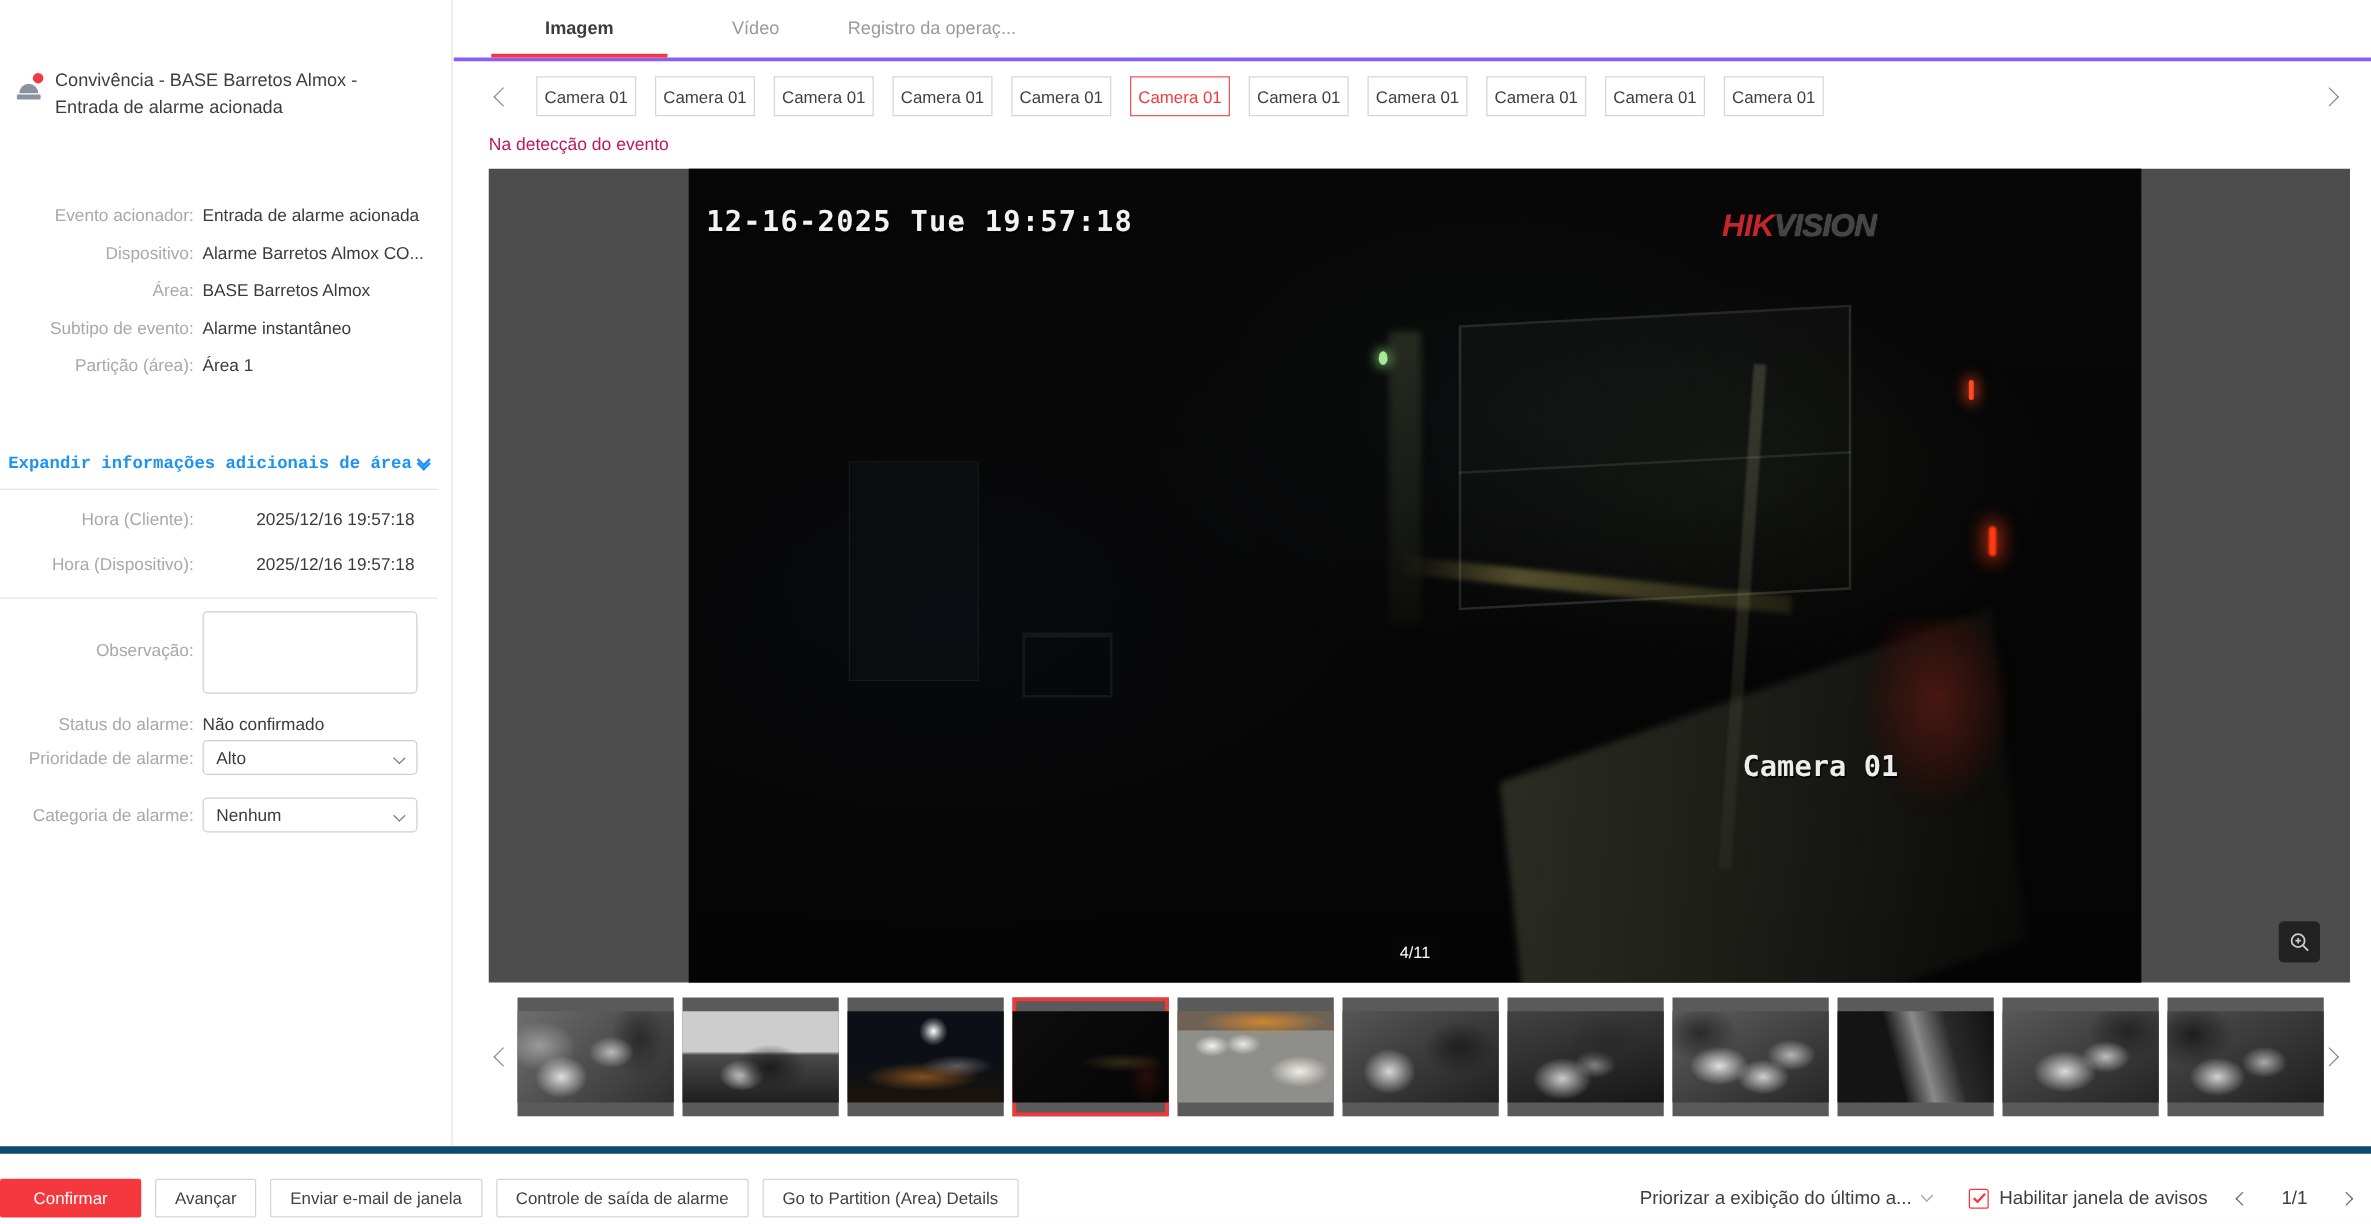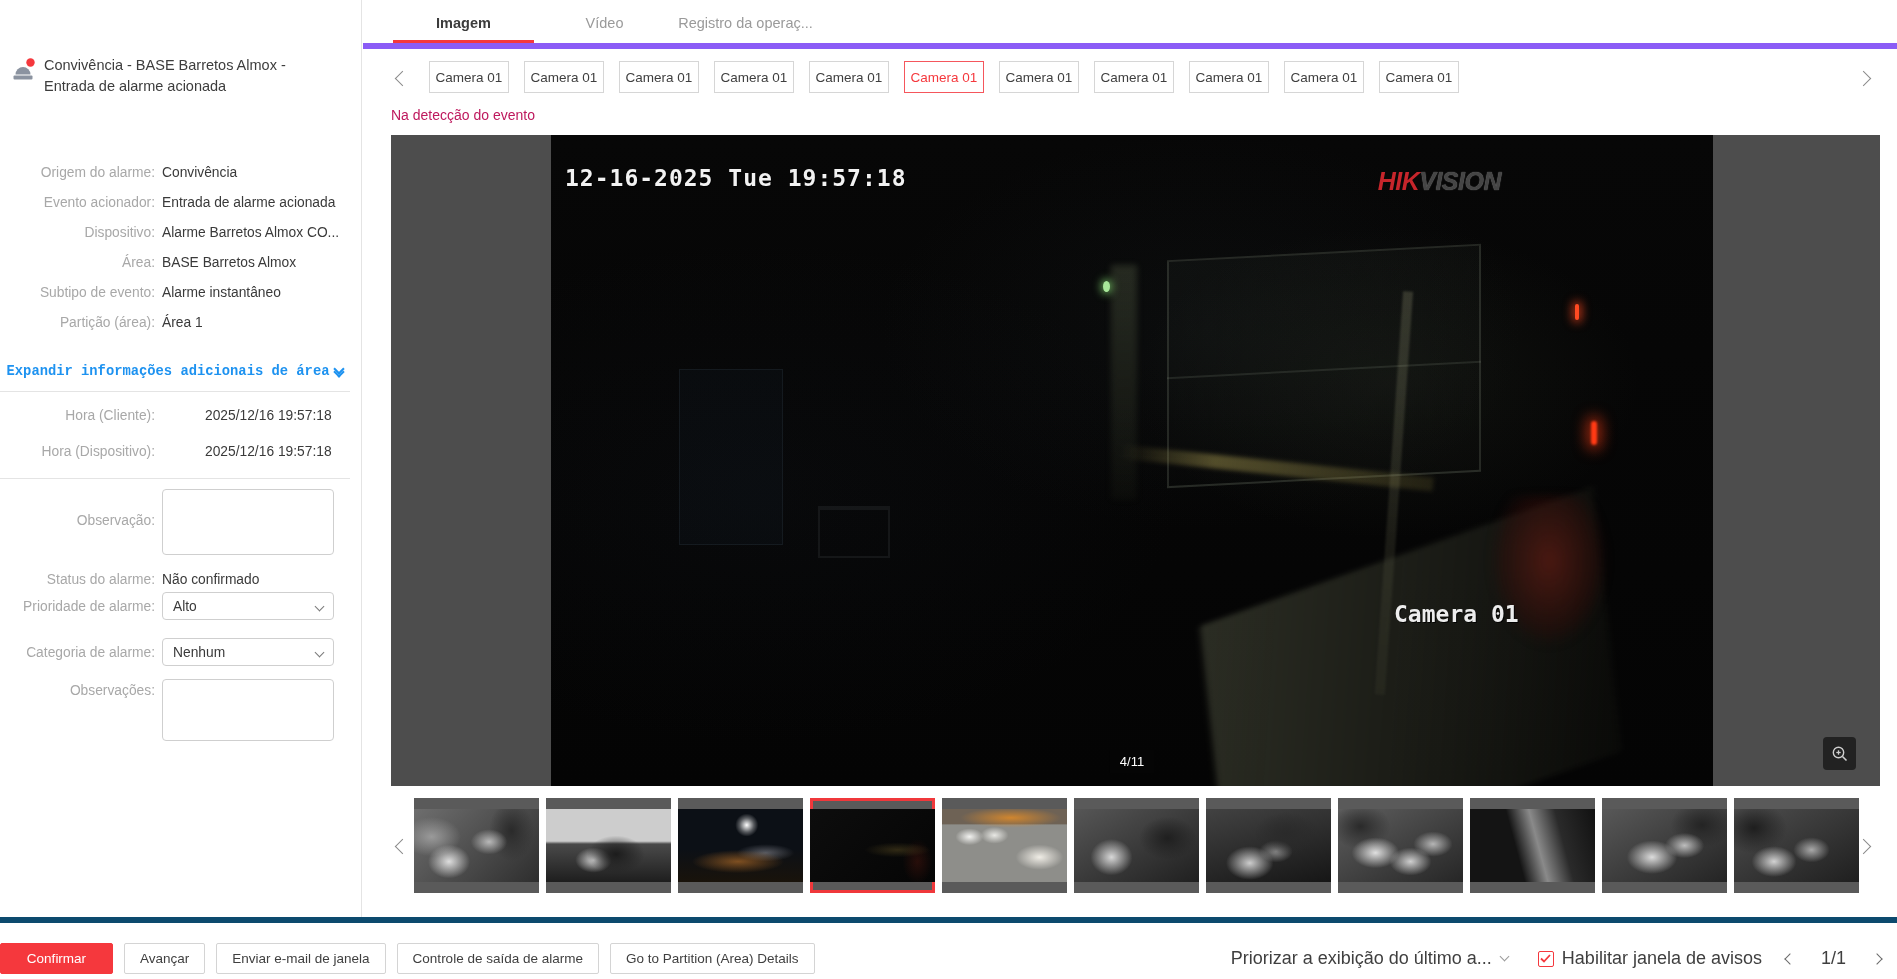--- a/index.html
+++ b/index.html
@@ -44,21 +44,21 @@
 
   
   .chev { display:inline-block; width:8px; height:8px; border-left:1.5px solid #8a8a8a; border-bottom:1.5px solid #8a8a8a; }
   .chev.l { transform:rotate(45deg); }
   .chev.r { transform:rotate(-135deg); }
   .chev.d { width:7px; height:7px; transform:rotate(-45deg); }
   .chev.big { width:11px; height:11px; }
 
   
   .main { position:absolute; left:363px; top:0; width:1534px; height:917px; }
-  .tabbar { height:49px; border-bottom:6px solid #8b5cf6; display:flex; padding-left:30px; }
+  .tabbar { height:49px; border-bottom:3px solid #8b5cf6; display:flex; padding-left:30px; }
   .tab { width:141px; text-align:center; line-height:47px; font-size:14.5px; color:#9a9a9a; position:relative; cursor:pointer; }
   .tab.active { color:#3c3c3c; font-weight:bold; }
   .tab.active::after { content:""; position:absolute; left:0; right:0; bottom:0; height:3px; background:#f5383d; }
 
   .camrow { position:absolute; top:61px; left:0; right:0; height:32px; }
   .navarrow { position:absolute; top:9px; cursor:pointer; }
   .cam-prev { left:34px; } .cam-next { right:28px; }
   .cam-list { position:absolute; left:66px; top:0; display:flex; gap:15px; }
   .cam-btn { width:80px; height:32px; border:1px solid #d6d6d6; background:#fff; font-family:"Liberation Sans", sans-serif; font-size:13.5px; color:#3f3f3f; display:flex; align-items:center; justify-content:center; cursor:pointer; }
   .cam-btn.selected { border-color:#f5565c; color:#f5383d; }
@@ -113,21 +113,21 @@
   .th-list .thumb:nth-child(8) .pic { background:radial-gradient(34px 22px at 30% 60%,#e0e0e0,transparent 70%),radial-gradient(30px 20px at 58% 72%,#cfcfcf,transparent 70%),radial-gradient(28px 18px at 76% 48%,#b5b5b5,transparent 70%),radial-gradient(40px 30px at 18% 24%,#2a2a2a,transparent 75%),linear-gradient(150deg,#5e5e5e,#262626); }
   .th-list .thumb:nth-child(9) .pic { background:linear-gradient(75deg,#141414 0 38%,#8a8a8a 54%,#2a2a2a 72%,#111 100%),repeating-linear-gradient(90deg,rgba(200,200,200,.18) 0 3px,transparent 3px 14px); }
   .th-list .thumb:nth-child(10) .pic { background:radial-gradient(36px 24px at 40% 66%,#dcdcdc,transparent 70%),radial-gradient(28px 18px at 66% 50%,#bdbdbd,transparent 70%),radial-gradient(42px 30px at 80% 22%,#242424,transparent 75%),linear-gradient(150deg,#585858,#242424); }
   .th-list .thumb:nth-child(11) .pic { background:radial-gradient(32px 22px at 32% 72%,#d2d2d2,transparent 70%),radial-gradient(26px 18px at 62% 56%,#a9a9a9,transparent 70%),radial-gradient(44px 34px at 16% 26%,#1e1e1e,transparent 75%),linear-gradient(150deg,#4e4e4e,#1f1f1f); }
 
   
   .footer { position:absolute; left:0; top:917px; width:1897px; height:62px; background:#fff; border-top:6px solid #0c4a6e; }
   .f-left { position:absolute; left:0; top:20px; display:flex; gap:11px; }
   .btn { height:31px; border:1px solid #d4d4d4; background:#fff; border-radius:2px; font-family:"Liberation Sans", sans-serif; font-size:13.5px; color:#3f3f3f; padding:0 15px; cursor:pointer; white-space:nowrap; }
   .btn.primary { background:#f5383d; border-color:#f5383d; color:#fff; width:113px; padding:0; }
-  .f-right { position:absolute; right:16px; top:20px; height:31px; display:flex; align-items:center; font-size:18px; color:#3f3f3f; }
+  .f-right { position:absolute; right:16px; top:20px; height:31px; display:flex; align-items:center; font-size:15px; color:#3f3f3f; }
   .pri-drop { display:flex; align-items:center; gap:9px; cursor:pointer; margin-right:30px; }
   .pri-drop .chev { border-color:#9a9a9a; position:relative; top:-2px; }
   .chkwrap { display:flex; align-items:center; gap:8px; margin-right:24px; cursor:pointer; }
   .chkbox { width:16px; height:16px; border:1px solid #f5383d; border-radius:2px; display:flex; align-items:center; justify-content:center; background:#fff; }
   .pager { display:flex; align-items:center; gap:27px; color:#3f3f3f; }
   .pager .chev { border-color:#6a6a6a; cursor:pointer; }
 </style>
 </head>
 <body>
 
@@ -138,24 +138,20 @@
       <svg width="23" height="24" viewBox="0 0 23 24">
         <path d="M3.5 16.5 a7.5 7.5 0 0 1 15 0 z" fill="#8b93a0"></path>
         <rect x="1.5" y="17.5" width="19" height="4" rx="1" fill="#8b93a0"></rect>
         <circle cx="18.5" cy="4.5" r="4.2" fill="#f5383d"></circle>
       </svg>
       <div class="alarm-title">Convivência - BASE Barretos Almox - Entrada de alarme acionada</div>
     </div>
 
     <div class="fields">
       <div class="kv">
-          <span class="k">Origem do alarme:</span>
-          <span class="v">Convivência</span>
-        </div>
-      <div class="kv">
           <span class="k">Evento acionador:</span>
           <span class="v">Entrada de alarme acionada</span>
         </div>
       <div class="kv">
           <span class="k">Dispositivo:</span>
           <span class="v">Alarme Barretos Almox CO...</span>
         </div>
       <div class="kv">
           <span class="k">Área:</span>
           <span class="v">BASE Barretos Almox</span>
@@ -208,24 +204,20 @@
     </div>
 
     <div class="selrow cat">
       <span class="k">Categoria de alarme:</span>
       <div class="select">
           <span>Nenhum</span>
           <span class="chev d"></span>
         </div>
     </div>
 
-    <div class="obsrow obs2">
-      <span class="k">Observações:</span>
-      <textarea style=""></textarea>
-    </div>
   </aside>
 
   <main class="main">
     <div class="tabbar">
       <div class="tab active">Imagem</div>
       <div class="tab">Vídeo</div>
       <div class="tab">Registro da operaç...</div>
     </div>
 
     <div class="camrow">

